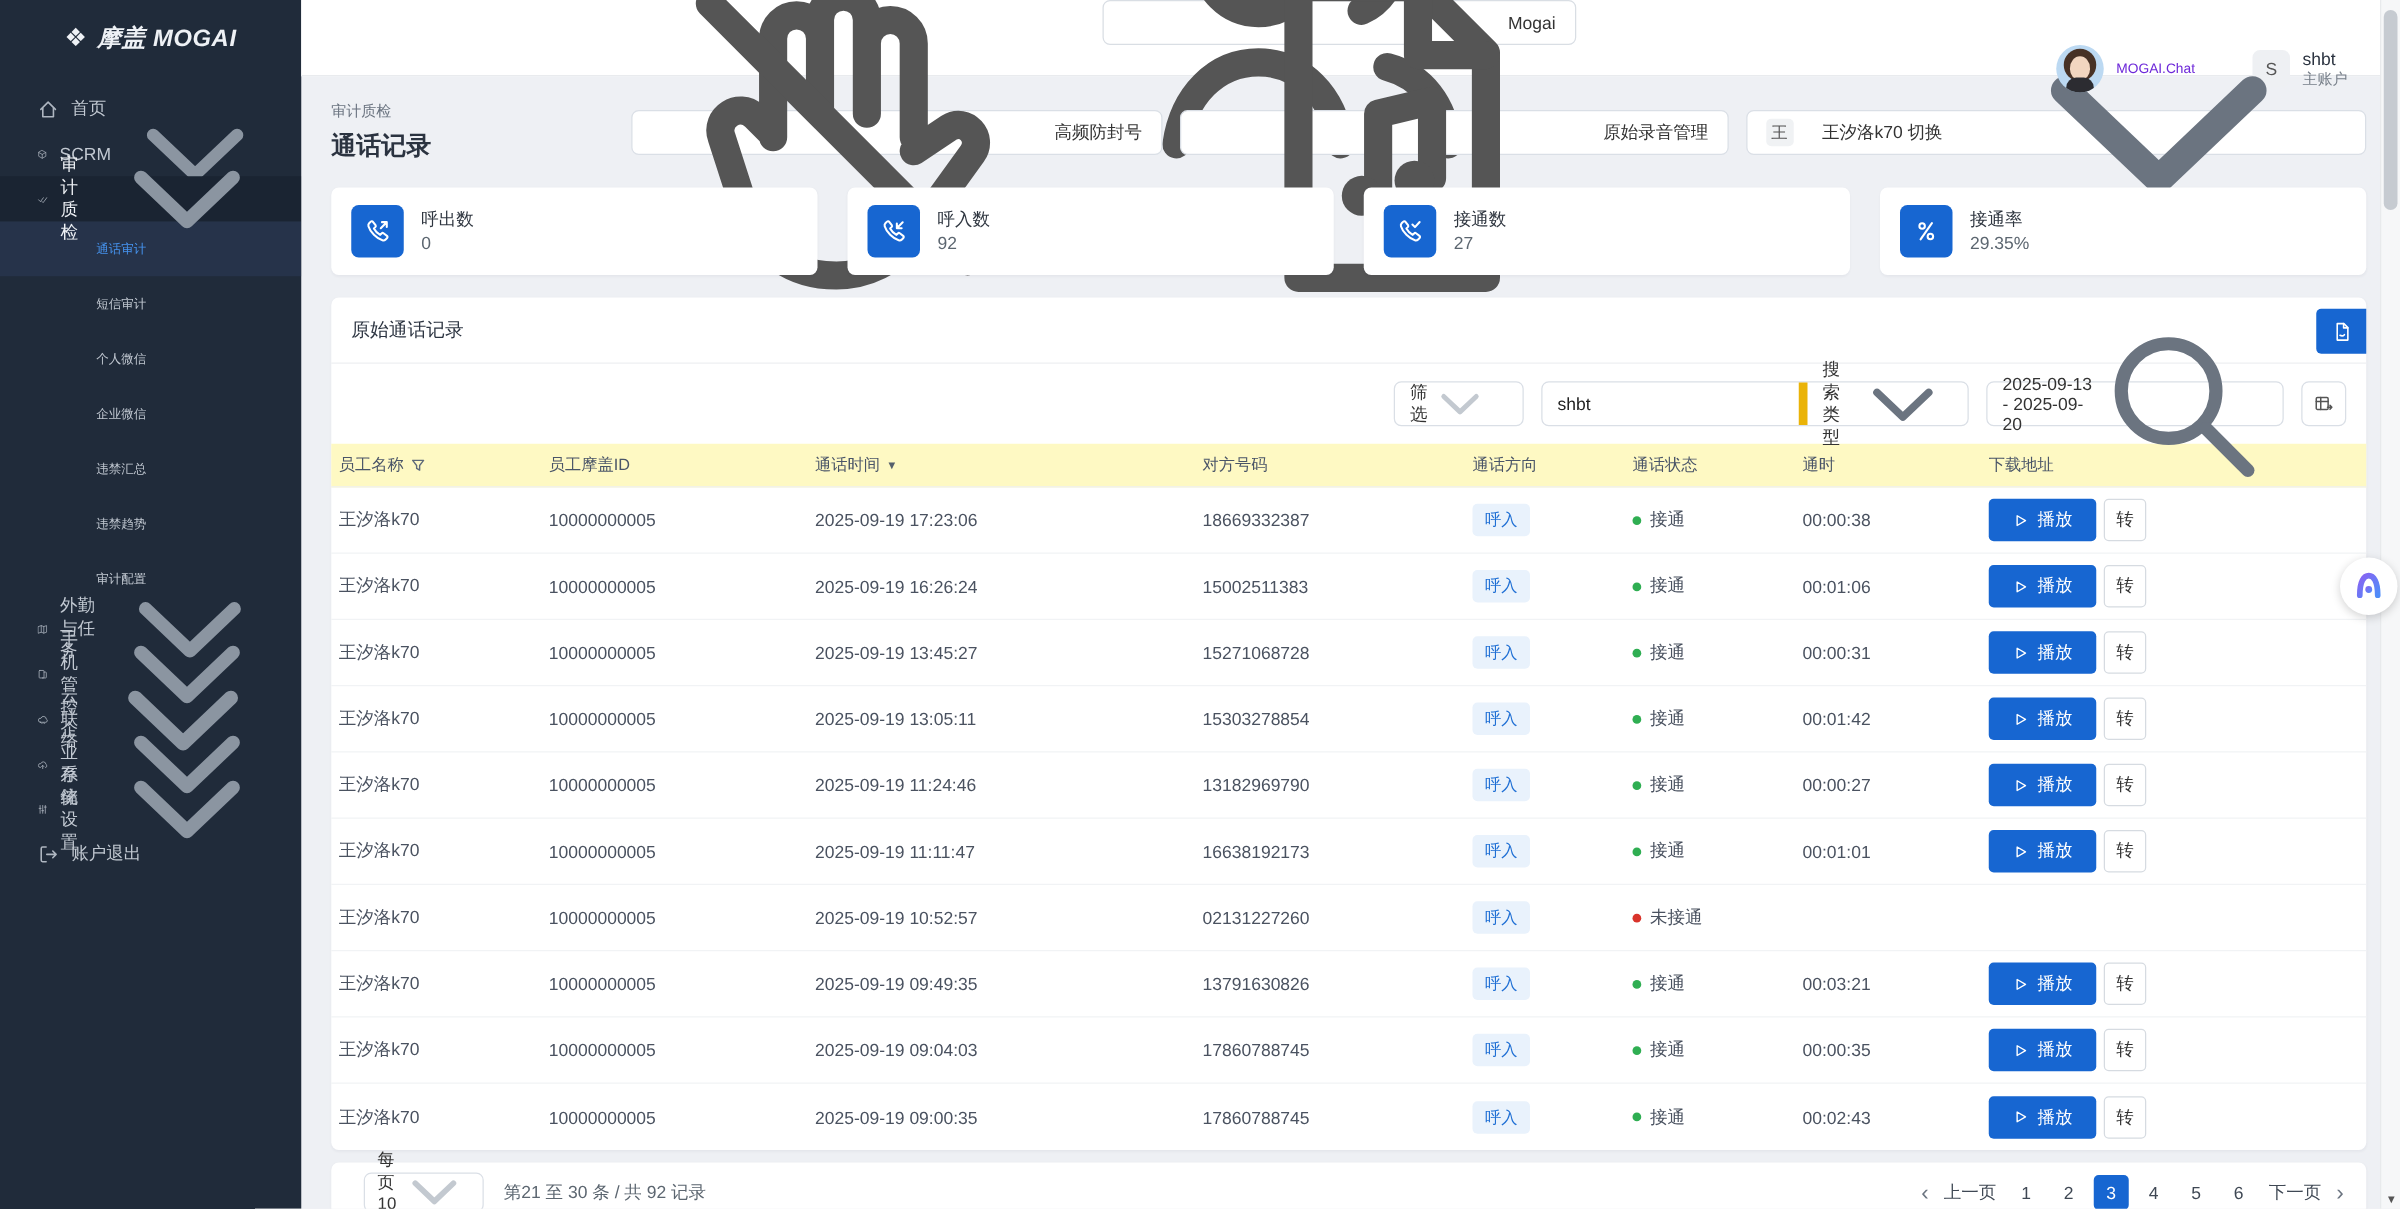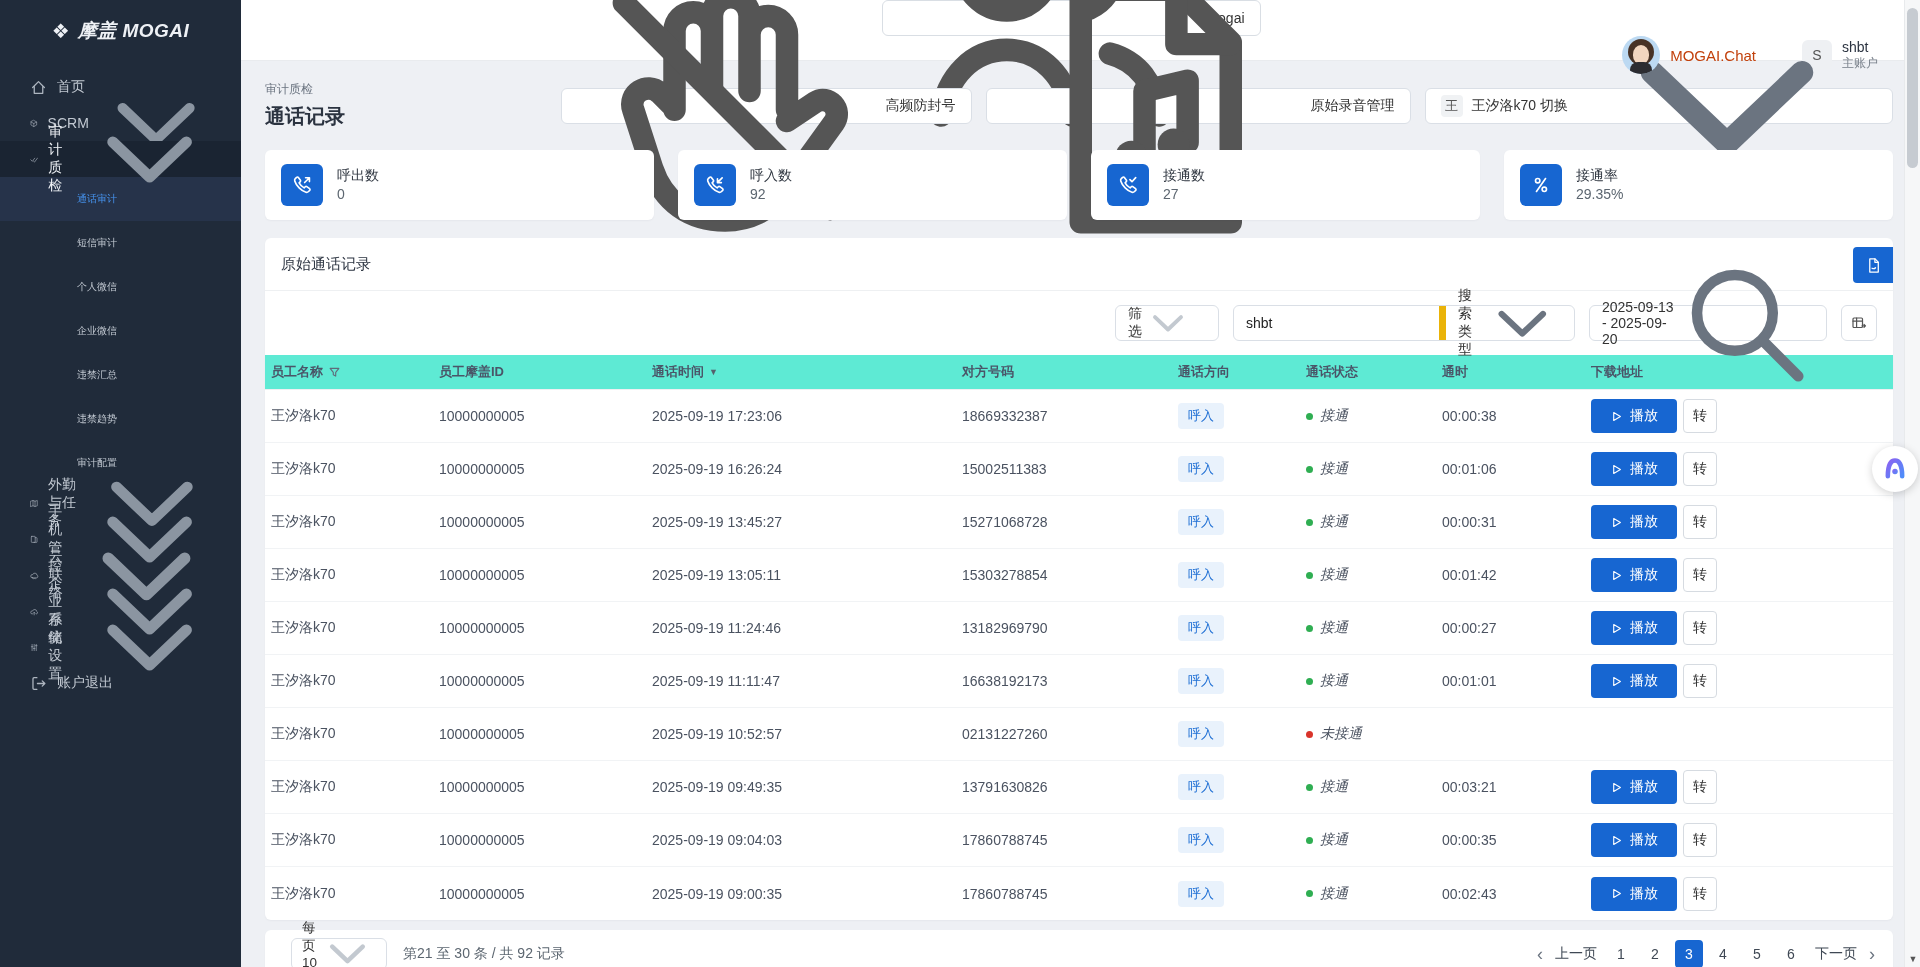--- a/index.html
+++ b/index.html
@@ -24,34 +24,34 @@
   
   .main { flex:1; display:flex; flex-direction:column; height:100%; padding-right:16px; }
   .topbar { height:61px; background:#fff; border-bottom:1px solid #e9ebee; display:flex; align-items:center; padding:0 26px 0 24px;flex-direction:column; }
   .mogai-btn { height:36px; border:1px solid #d9dee4; border-radius:6px; background:#fff; display:flex; align-items:center; gap:8px; padding:0 15px; font-size:14px; color:#333; cursor:pointer; }
   .mogai-btn .icon svg { width:16px; height:16px; color:#555; display:block; }
   .top-right { margin-left:auto; display:flex; align-items:center; }
   .avatar { width:38px; height:38px; border-radius:50%; background:#bcd9f2; position:relative; overflow:hidden; }
   .avatar .hair { position:absolute; left:6px; top:3px; width:26px; height:26px; border-radius:50%; background:#473226; }
   .avatar .face { position:absolute; left:11px; top:9px; width:16px; height:19px; border-radius:50% 50% 45% 45%; background:#f2d6c0; }
   .avatar .body { position:absolute; left:8px; top:26px; width:22px; height:14px; border-radius:8px 8px 0 0; background:#2c2c31; }
-  .chat-label { font-size:15px; color:#c2410c; margin-left:10px; }
+  .chat-label { font-size:11px; color:#6d28d9; margin-left:10px; }
   .acct { display:flex; align-items:center; margin-left:46px; gap:10px; }
   .acct-badge { width:30px; height:30px; border-radius:6px; background:#eef0f3; color:#555; font-size:14px; display:flex; align-items:center; justify-content:center; }
   .acct-stack { line-height:1.25; }
   .acct-name { font-size:14px; color:#2b3340; }
   .acct-role { font-size:12px; color:#767e88; }
 
   .content { flex:1; padding:20px 11px 0 24px; }
 
   .page-head { display:flex; align-items:center; justify-content:space-between; margin-bottom:20px; }
   .crumb { font-size:12px; color:#6b7480; margin-bottom:5px; }
   .page-title { font-size:20px; font-weight:600; color:#2b3340; }
   .head-actions { display:flex; gap:14px; }
-  .h-btn { height:36px; background:#fff; border:1px solid #dadfe6; border-radius:6px; display:flex; align-items:center; gap:9px; padding:0 15px; font-size:14px; color:#333; cursor:pointer; }
+  .h-btn { height:36px; background:#fff; border:1px solid #dadfe6; border-radius:6px; display:flex; align-items:center; gap:23px; padding:0 15px; font-size:14px; color:#333; cursor:pointer; }
   .h-btn .icon { display:inline-flex; color:#555; }
   .h-btn .icon svg { width:16px; height:16px; }
   .h-badge { width:22px; height:22px; border-radius:4px; background:#f0f2f4; color:#555; font-size:13px; display:flex; align-items:center; justify-content:center; }
   .h-btn .chev svg { width:12px; height:12px; color:#6b7480; }
 
   .stats-row { display:flex; gap:24px; margin-bottom:18px; }
   .stat-card { flex:1; height:70px; background:#fff; border-radius:6px; display:flex; align-items:center; padding:0 16px; box-shadow:0 1px 2px rgba(20,30,50,.04); }
   .stat-icon { width:42px; height:42px; border-radius:6px; background:#1766d1; display:flex; align-items:center; justify-content:center; margin-right:14px; }
   .stat-icon svg { width:22px; height:22px; }
   .stat-label { font-size:14px; color:#2f3640; line-height:1.35; }
@@ -71,28 +71,28 @@
   .ig-type { height:100%; border-left:7px solid #eab308; display:flex; align-items:center; gap:8px; padding:0 10px 0 12px; font-size:14px; color:#333; cursor:pointer; }
   .ig-type .chev svg { width:12px; height:12px; color:#6b7480; }
   .date-box { width:238px; height:36px; border:1px solid #dadfe6; border-radius:6px; display:flex; align-items:center; padding:0 10px 0 12px; font-size:14px; color:#333; cursor:pointer; }
   .date-box .icon { margin-left:auto; display:inline-flex; color:#6b7480; }
   .date-box .icon svg { width:15px; height:15px; }
   .sq-btn { width:36px; height:36px; border:1px solid #dadfe6; background:#fff; border-radius:6px; display:flex; align-items:center; justify-content:center; cursor:pointer; color:#555; }
   .sq-btn svg { width:16px; height:16px; }
 
   .tbl { width:100%; }
   .t-head, .t-row { display:grid; grid-template-columns:168px 213px 310px 216px 128px 136px 149px 1fr; align-items:center; padding-left:6px; }
-  .t-head { height:35px; background:#5eead4; border-bottom:1px solid #eef0f2; font-size:13px; font-weight:bold; color:#4a5568; }
+  .t-head { height:35px; background:#fef9c3; border-bottom:1px solid #eef0f2; font-size:13px; font-weight:normal; color:#4a5568; }
   .t-head .hcell { display:flex; align-items:center; gap:5px; }
   .t-head .funnel svg { width:13px; height:13px; color:#5f6b7a; }
   .t-head .caret { font-size:9px; color:#55606c; }
   .t-row { height:53px; border-bottom:1px solid #f1f3f5; font-size:14px; color:#4a5260; }
   .t-row:last-child { border-bottom:none; }
   .dir-badge { display:inline-block; padding:4px 10px; background:#e9f2fc; color:#1f6fd4; border-radius:4px; font-size:13px; }
-  .status { display:flex; align-items:center; gap:7px;font-style:italic; }
+  .status { display:flex; align-items:center; gap:7px; }
   .dot { width:7px; height:7px; border-radius:50%; }
   .dot.ok { background:#2fae52; }
   .dot.fail { background:#d9342b; }
   .actions { display:flex; gap:6px; }
   .play-btn { height:34px; width:86px; background:#1766d1; color:#fff; border:none; border-radius:4px; font-size:14px; display:flex; align-items:center; justify-content:center; gap:7px; cursor:pointer; font-family:inherit; }
   .play-btn svg { width:13px; height:13px; }
   .tr-btn { height:34px; width:34px; background:#fff; border:1px solid #d6dbe1; border-radius:4px; font-size:14px; color:#333; cursor:pointer; font-family:inherit; }
 
   .pagination-card { margin-top:10px; background:#fff; border-radius:6px 6px 0 0; height:47px; display:flex; align-items:center; justify-content:space-between; padding:0 16px 0 26px; box-shadow:0 1px 2px rgba(20,30,50,.04); }
   .pg-left { display:flex; align-items:center; gap:16px; }

